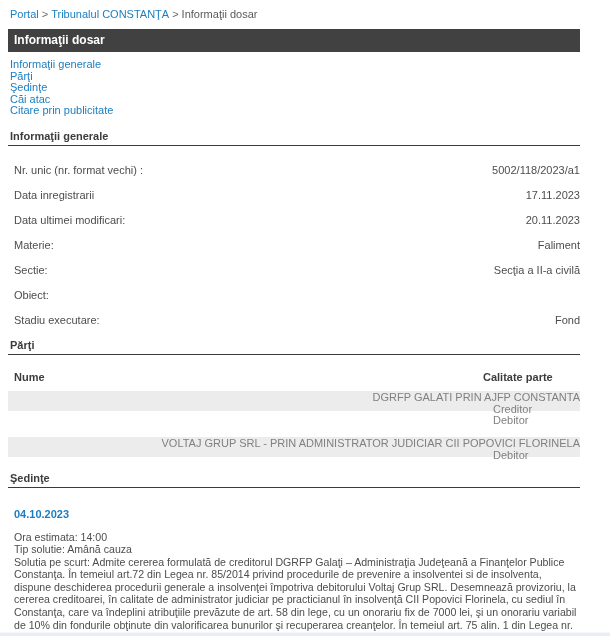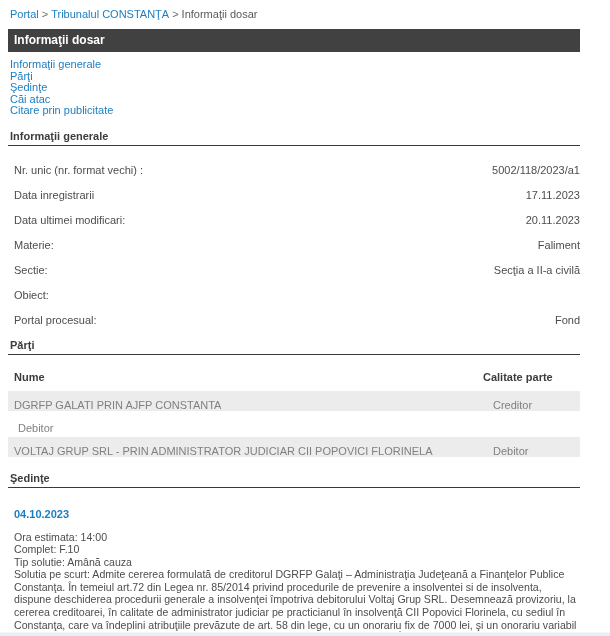--- a/index.html
+++ b/index.html
@@ -53,21 +53,21 @@
   .fields { margin-top: 18px; }
   .field { display: flex; margin-bottom: 13px; gap: 20px; }
   .field .label { width: 141px; padding-left: 6px; flex: none; }
   .field .value { flex: 1; text-align: right; }
 
   
   .ptable { margin-top: 13px; width: 572px; }
   .prow { display: flex; align-items: flex-end; height: 20px; margin-bottom: 3px; }
   .prow.phead { font-weight: bold; color: #3c3c3c; height: 15px; margin-bottom: 8px; }
   .prow.shade { background: #ececec; }
-  .prow.data { color: #808080; }
+  .prow.data { color: #808080; flex-direction: column; }
   .cell-name { flex: 1; padding-left: 6px; }
   .cell-role { width: 97px; flex: none; }
   .prow.data .cell-role { padding-left: 10px; width: 97px; }
 
   
   .hearing-date {
     display: inline-block;
     margin: 20px 0 0 6px;
     color: #1b7ec2;
     font-weight: bold;
@@ -131,21 +131,21 @@
         <span class="value">Faliment</span>
       </div>
       <div class="field">
         <span class="label">Sectie:</span>
         <span class="value">Secţia a II-a civilă</span>
       </div>
       <div class="field">
         <span class="label">Obiect:</span>
       </div>
       <div class="field">
-        <span class="label">Portal procesual:</span>
+        <span class="label">Stadiu executare:</span>
         <span class="value">Fond</span>
       </div>
     </div>
   </section>
 
   <section style="margin-top:11px;">
     <h2 class="section-heading">Părţi</h2>
     <div class="rule"></div>
     <div class="ptable">
       <div class="prow phead">
@@ -165,21 +165,20 @@
       </div>
     </div>
   </section>
 
   <section style="margin-top:15px;">
     <h2 class="section-heading">Şedinţe</h2>
     <div class="rule"></div>
     <a class="hearing-date">04.10.2023</a>
     <div class="hearing-details">
       <div>Ora estimata: 14:00</div>
-      <div>Complet: F.10</div>
       <div>Tip solutie: Amână cauza</div>
       <div>Solutia pe scurt: Admite cererea formulată de creditorul DGRFP Galaţi – Administraţia Judeţeană a Finanţelor Publice Constanţa. În temeiul art.72 din Legea nr. 85/2014 privind procedurile de prevenire a insolventei si de insolventa, dispune deschiderea procedurii generale a insolvenţei împotriva debitorului Voltaj Grup SRL. Desemnează provizoriu, la cererea creditoarei, în calitate de administrator judiciar pe practicianul în insolvenţă CII Popovici Florinela, cu sediul în Constanţa, care va îndeplini atribuţiile prevăzute de art. 58 din lege, cu un onorariu fix de 7000 lei, şi un onorariu variabil de 10% din fondurile obţinute din valorificarea bunurilor şi recuperarea creanţelor. În temeiul art. 75 alin. 1 din Legea nr. 85/2014 se suspendă de drept toate acţiunile judiciare, extrajudiciare sau măsurile de executare silită pentru realizarea creanţelor asupra averii</div>
     </div>
   </section>
 
 </div>
 
 <div class="bottom-strip"></div>
 
 </body></html>

